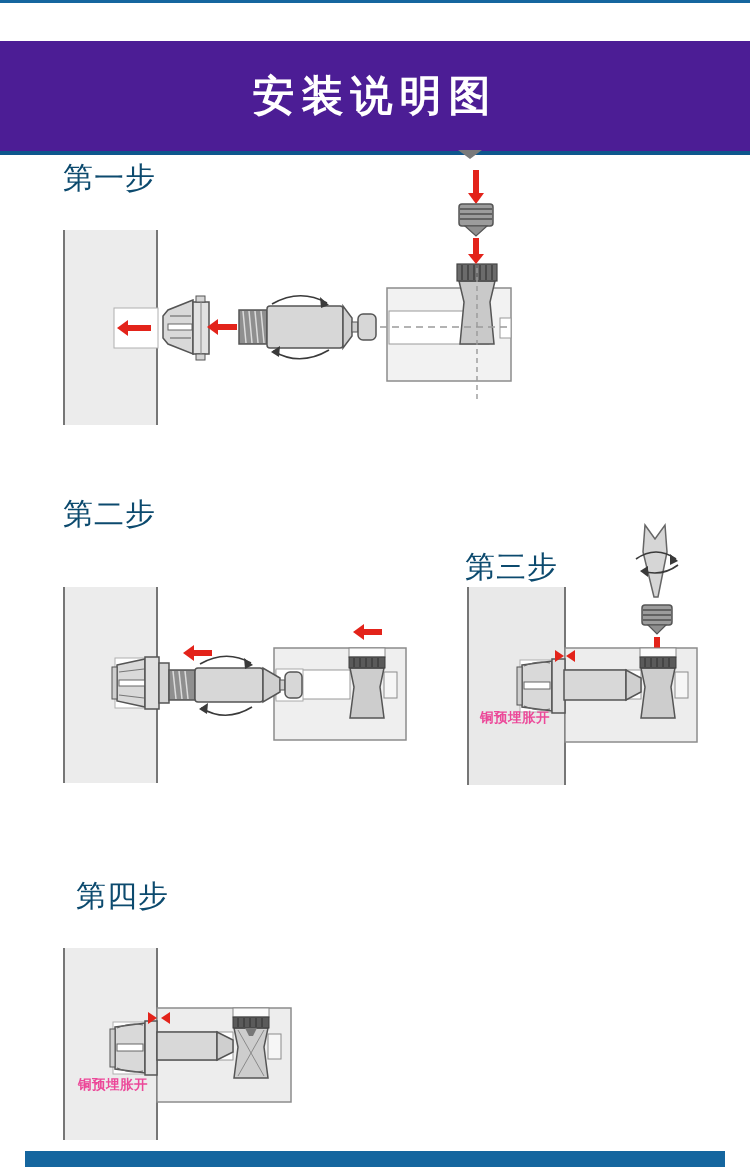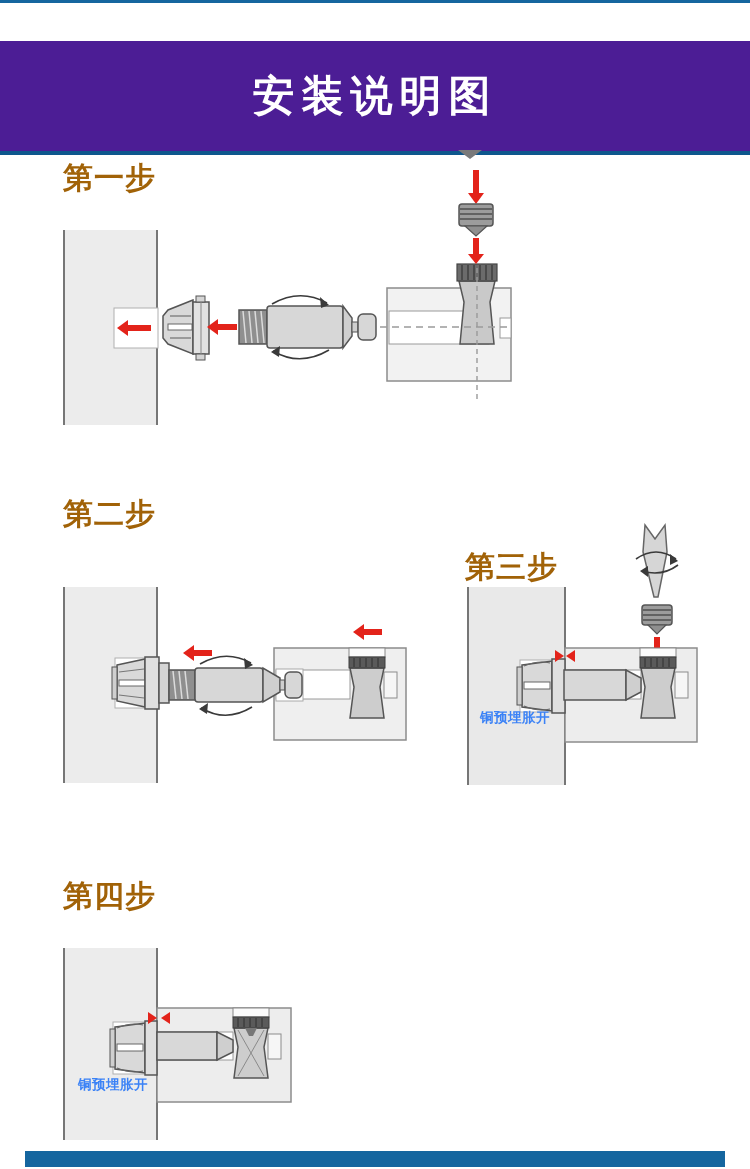--- a/index.html
+++ b/index.html
@@ -11,41 +11,41 @@
   .top-strip{left:0;top:0;width:750px;height:3px;background:#15669f;}
   .banner{
     left:0;top:13px;width:750px;height:110px;background:#4c1d95;
     border-bottom:4px solid #0e578d;display:flex;align-items:center;justify-content:center;margin-top:28px;
   }
   .banner h1{
     margin:0;color:#ffffff;font-size:42px;font-weight:bold;letter-spacing:7px;
     font-family:"Liberation Sans", sans-serif;
   }
   .step-label{
-    color:#a16207;font-size:30px;font-weight:700;letter-spacing:1px;line-height:36px;
+    color:#0c4a6e;font-size:30px;font-weight:400;letter-spacing:1px;line-height:36px;
   }
   .annotation{
-    color:#3b82f6;font-size:13.5px;font-weight:bold;letter-spacing:0.5px;line-height:18px;
+    color:#ec4899;font-size:13.5px;font-weight:bold;letter-spacing:0.5px;line-height:18px;
   }
   .bottom-strip{left:25px;top:1151px;width:700px;height:16px;background:#15669f;}
   svg{display:block;}
 </style>
 </head>
 <body>
 
 <div class="abs top-strip"></div>
 
 <div class="abs banner">
   <h1>安装说明图</h1>
 </div>
 
 <div class="abs step-label" style="left:63px;top:160px;">第一步</div>
 <div class="abs step-label" style="left:63px;top:496px;">第二步</div>
 <div class="abs step-label" style="left:465px;top:549px;">第三步</div>
-<div class="abs step-label" style="left:63px;top:878px;text-align:right;">第四步</div>
+<div class="abs step-label" style="left:76px;top:878px;text-align:right;">第四步</div>
 
 <svg class="abs" style="left:0;top:150px;" width="750" height="290" viewBox="0 0 750 290">
 
   <g>
     <rect x="64" y="80" width="93" height="195" fill="#ececec"></rect>
     <line x1="64" y1="80" x2="64" y2="275" stroke="#767676" stroke-width="2"></line>
     <line x1="157" y1="80" x2="157" y2="275" stroke="#767676" stroke-width="2"></line>
   </g>
 
   <rect x="114" y="158" width="44" height="40" fill="#ffffff" stroke="#b0b0b0" stroke-width="1"></rect>

